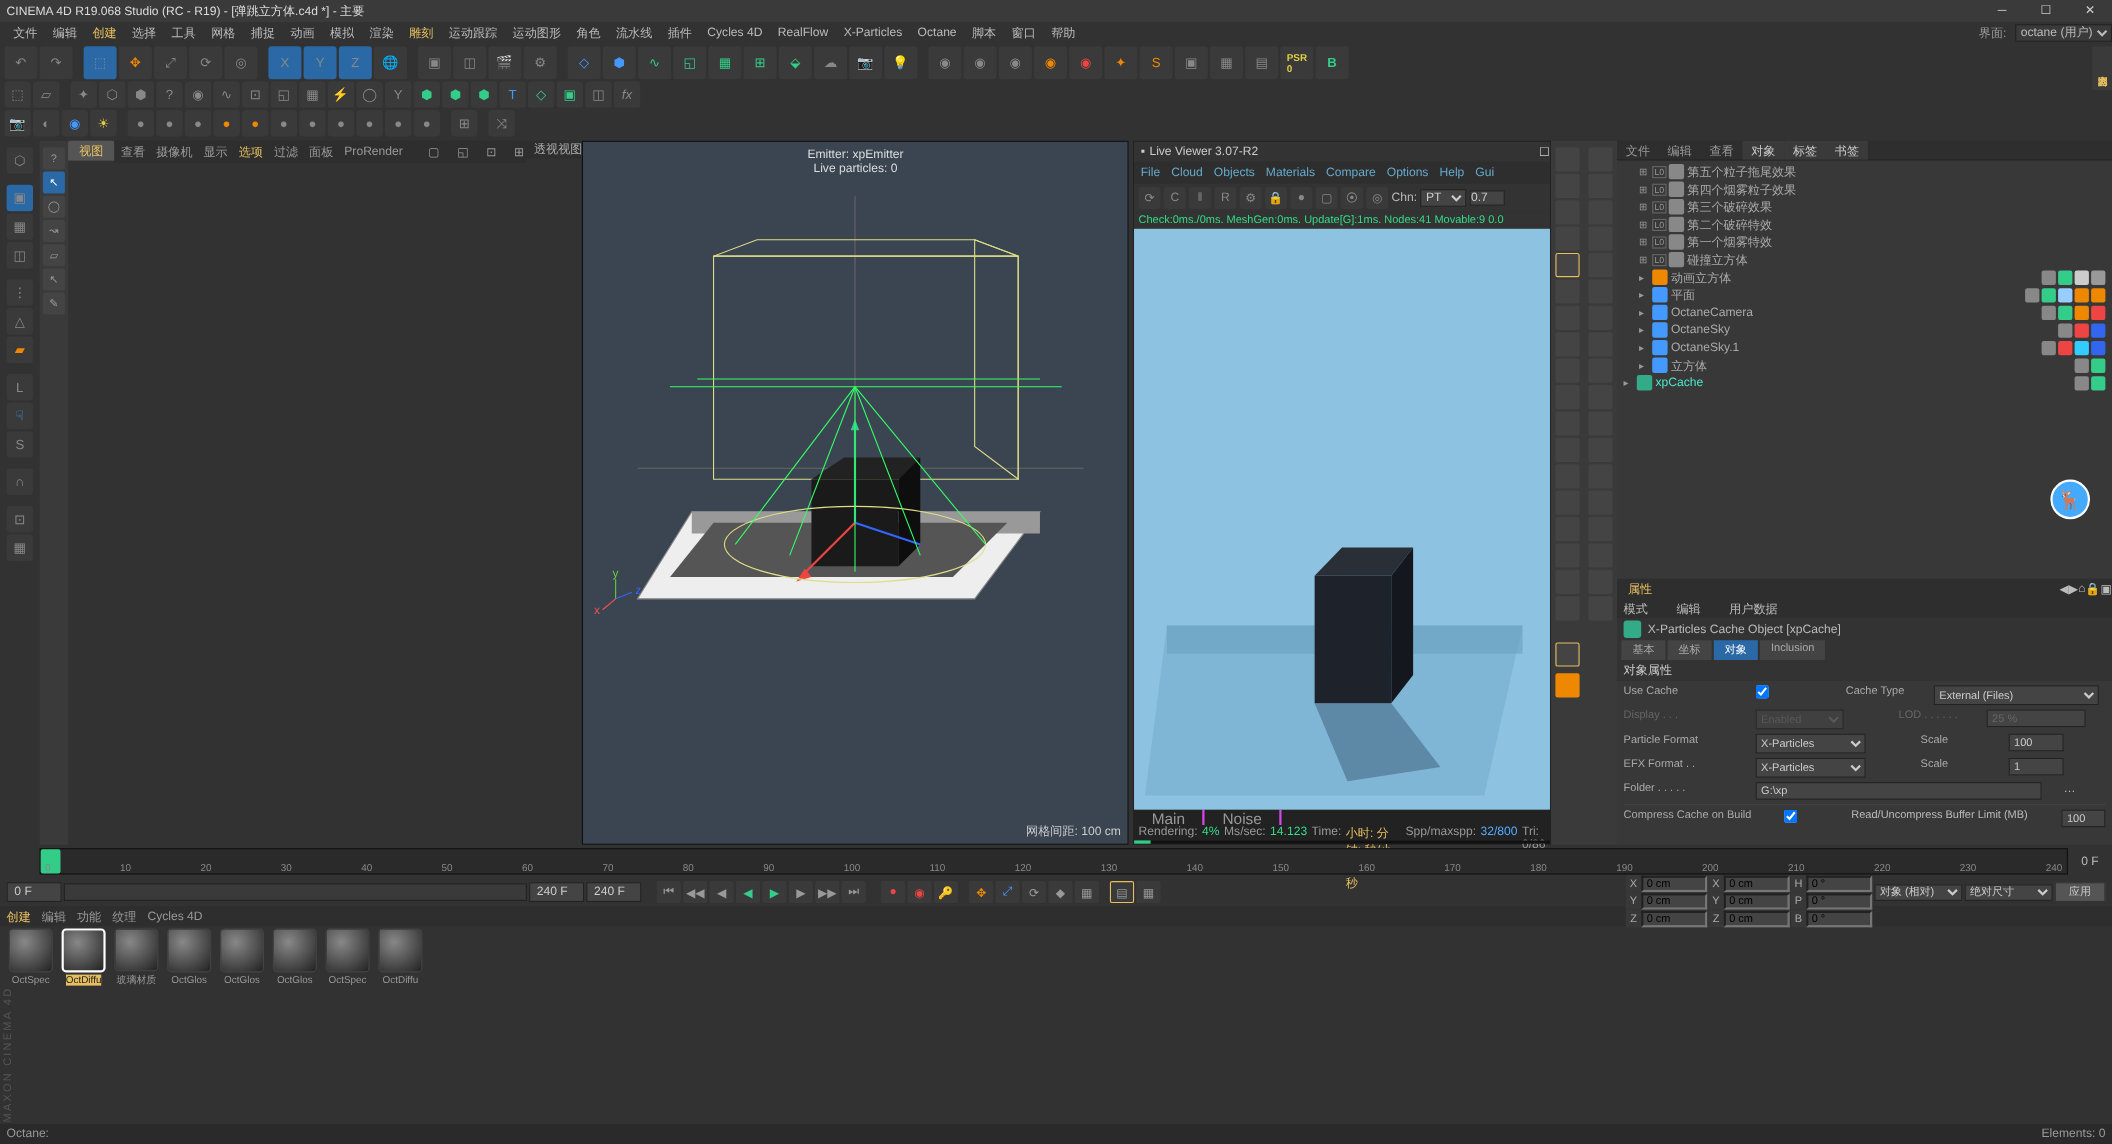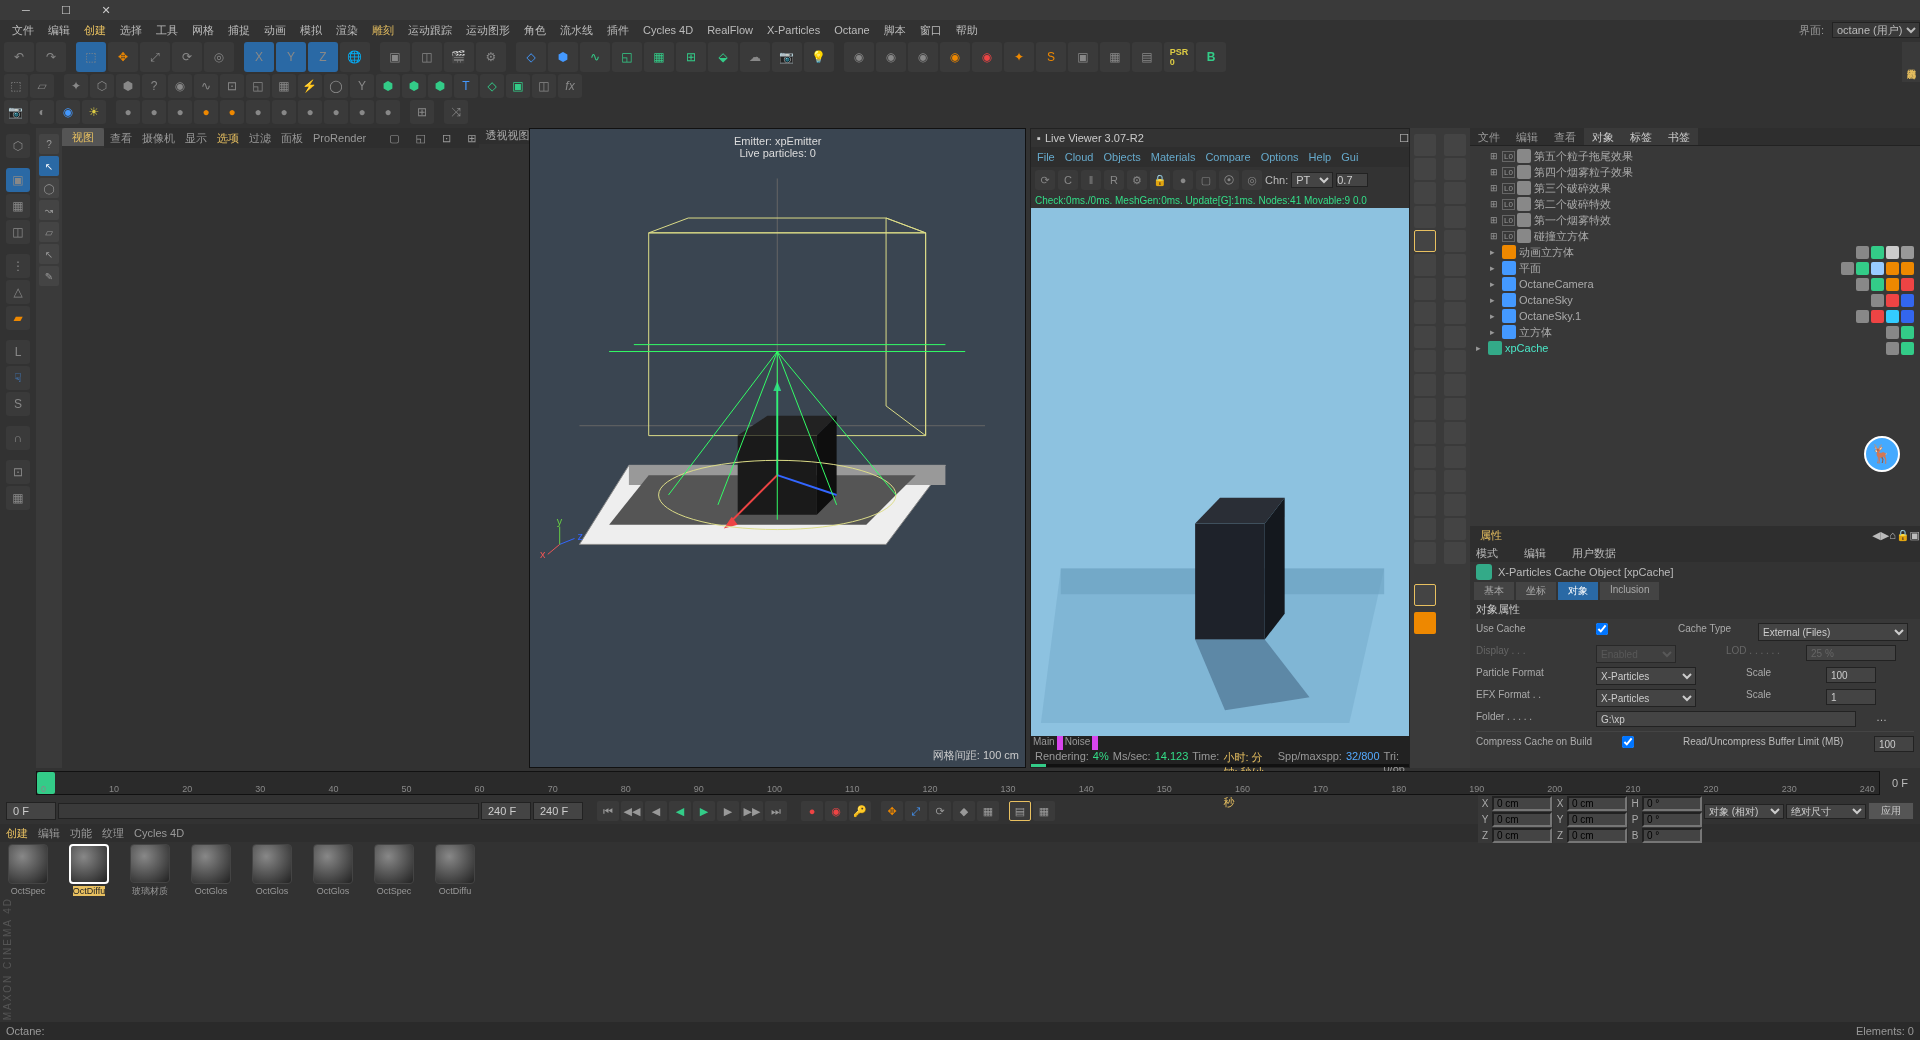--- a/index.html
+++ b/index.html
@@ -50,21 +50,21 @@
 .vp-footer { position: absolute; bottom: 4px; right: 6px; color: #ccc; }
 
 .liveviewer { width: 380px; display: flex; flex-direction: column; border: 1px solid #222; margin-left: 4px; }
 .lv-title { height: 18px; background: #333; display: flex; align-items: center; padding-left: 6px; color: #ccc; }
 .lv-menu { height: 20px; background: #2e2e2e; display: flex; align-items: center; gap: 10px; padding-left: 6px; }
 .lv-tb { height: 26px; background: #333; display: flex; align-items: center; gap: 3px; padding: 0 4px; }
 .lv-tb .ico { width: 20px; height: 20px; font-size: 11px; }
 .lv-status { background: #333; color: #3d8; font-size: 10px; padding: 2px 4px; }
 .lv-render { flex: 1; background: #8dc2e0; position: relative; overflow: hidden; }
 .lv-tabs { height: 14px; background: #222; display: flex; }
-.lv-tabs span { padding: 0 2px; color: #999; border-right: 6px solid #d946ef; font-size: 10px; }
+.lv-tabs span { padding: 0 16px; color: #999; border-right: 2px solid #d946ef; font-size: 14px; }
 .lv-info { height: 14px; background: #222; color: #999; font-size: 10px; display: flex; gap: 4px; padding: 0 4px; }
 .lv-prog { height: 3px; background: #111; }
 .lv-prog .bar { height: 100%; width: 4%; background: #3c8; }
 
 .righttools { width: 26px; background: #3a3a3a; padding-top: 4px; }
 .righttools .rico { width: 22px; height: 22px; margin: 2px auto; background: #444; border-radius: 2px; }
 .righttools .rico.hl { border: 1px solid #e8c060; }
 
 .rightpanel { width: 450px; background: #323232; display: flex; flex-direction: column; }
 .om-tabs { height: 18px; display: flex; background: #2e2e2e; border-bottom: 1px solid #222; }
@@ -114,21 +114,21 @@
 .play-row .pb { width: 22px; height: 20px; background: #3a3a3a; border-radius: 2px; display: flex; align-items: center; justify-content: center; color: #999; }
 .play-row .pb.grn { color: #3c8; }
 .play-row .pb.red { color: #e44; }
 .play-row .pb.blu { color: #49f; }
 .play-row .pb.org { color: #e80; }
 .play-row .pb.yelbox { border: 1px solid #e8c060; }
 
 .mat-hdr { height: 18px; background: #2e2e2e; display: flex; align-items: center; gap: 10px; padding-left: 6px; }
 .mat-hdr span { color: #999; }
 .mat-hdr .hl { color: #e8c060; }
-.mat-row { height: 58px; background: #323232; display: flex; gap: 17px; padding: 2px 6px; }
+.mat-row { height: 58px; background: #323232; display: flex; gap: 4px; padding: 2px 6px; }
 .mat-cell { width: 44px; display: flex; flex-direction: column; align-items: center; }
 .mat-ball { width: 40px; height: 40px; border-radius: 4px; background: radial-gradient(circle at 35% 30%, #888, #222); border: 1px solid #444; }
 .mat-ball.sel { border: 2px solid #fff; }
 .mat-lbl { font-size: 9px; color: #999; margin-top: 2px; overflow: hidden; white-space: nowrap; max-width: 44px; }
 .mat-lbl.sel { background: #e8c060; color: #222; }
 
 .coords { display: flex; gap: 1px; }
 .coords-col { display: flex; flex-direction: column; }
 .coords-col .h { background: #333; text-align: center; font-size: 10px; padding: 1px; }
 .coords-col .c { display: flex; align-items: center; background: #383838; height: 16px; }
@@ -138,20 +138,21 @@
 .statusbar { position: absolute; bottom: 0; left: 0; right: 0; height: 18px; background: #2a2a2a; display: flex; align-items: center; padding: 0 6px; color: #999; }
 .maxon { position: absolute; left: 2px; bottom: 20px; writing-mode: vertical-rl; transform: rotate(180deg); color: #555; font-size: 10px; letter-spacing: 2px; }
 
 .rightstrip { position: absolute; right: 0; top: 42px; width: 18px; background: #3a3a3a; height: 40px; display: flex; align-items: center; justify-content: center; }
 .rightstrip span { writing-mode: vertical-rl; font-size: 9px; color: #e8c060; }
 </style>
 </head>
 <body>
 
 <div class="titlebar">
+  <span class="title">CINEMA 4D R19.068 Studio (RC - R19) - [弹跳立方体.c4d *] - 主要</span>
   <div class="winbtns">
     <div>─</div>
     <div>☐</div>
     <div class="cl">✕</div>
   </div>
 </div>
 
 <div class="menubar" id="menubar">
     <span>文件</span>
     <span>编辑</span>

